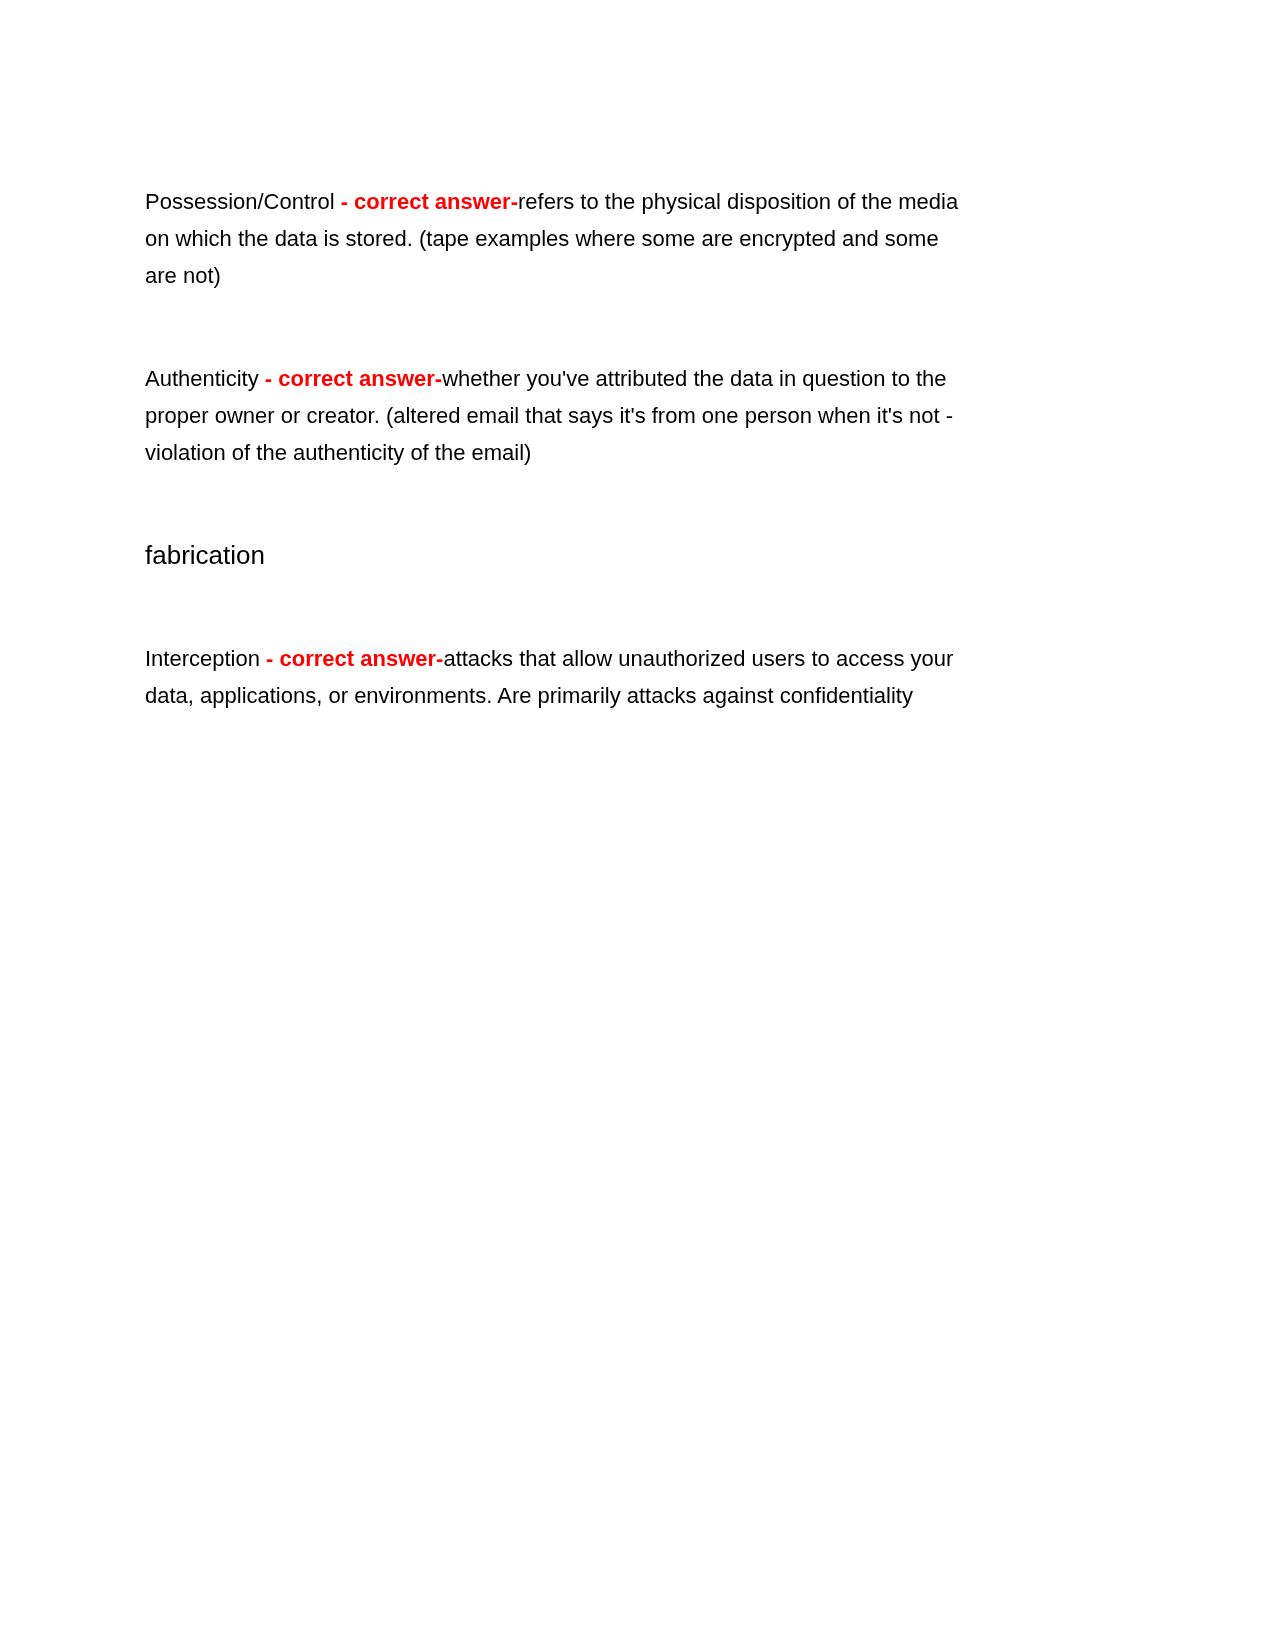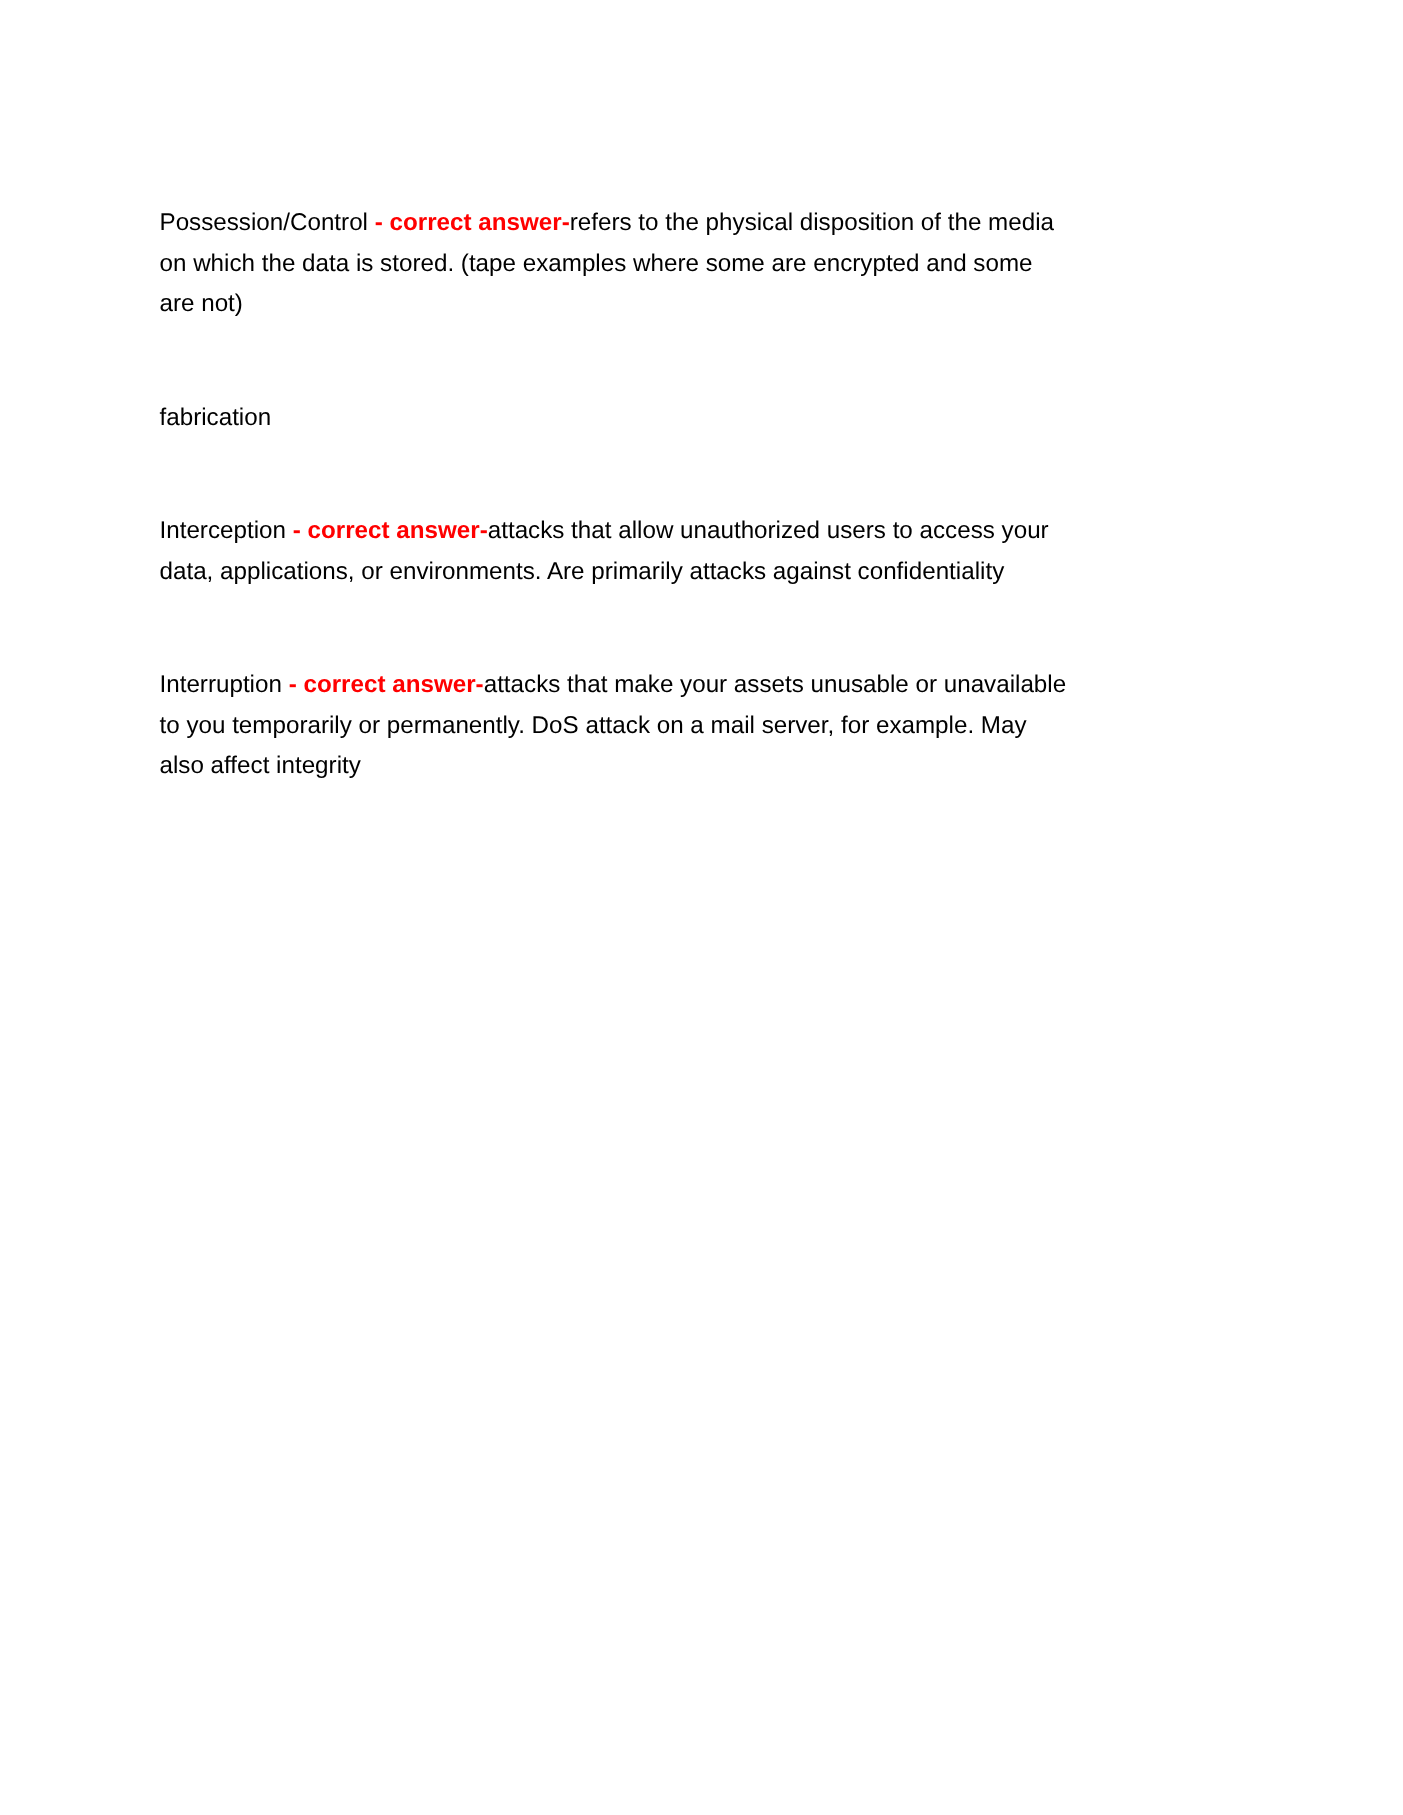--- a/index.html
+++ b/index.html
@@ -20,39 +20,39 @@
     font-size: 22px;
     line-height: 37px;
     color: #000000;
     margin: 0 0 66px 0;
     max-width: 935px;
   }
   .entry.tight {
     margin-bottom: 18px;
   }
   .entry-extra {
-    font-size: 22px;
+    font-size: 26px;
     line-height: 37px;
     color: #000000;
     margin: 0 0 66px 0;
     max-width: 935px;
   }
   .term { color: #000000; }
   .marker { color: #ff0000; font-weight: 700; }
   .definition { color: #000000; }
 </style>
 </head>
 <body>
 
 <div class="page">
 
   <p class="entry"><span class="term">Possession/Control</span> <span class="marker">- correct answer-</span><span class="definition">refers to the physical disposition of the media on which the data is stored. (tape examples where some are encrypted and some are not)</span></p>
 
+  <p class="entry"><span class="term">Authenticity</span> <span class="marker">- correct answer-</span><span class="definition">whether you've attributed the data in question to the proper owner or creator. (altered email that says it's from one person when it's not - violation of the authenticity of the email)</span></p>
 
 
   <p class="entry-extra">fabrication</p>
 
   <p class="entry"><span class="term">Interception</span> <span class="marker">- correct answer-</span><span class="definition">attacks that allow unauthorized users to access your data, applications, or environments. Are primarily attacks against confidentiality</span></p>
 
-  <p class="entry"><span class="term">Interruption</span> <span class="marker">- correct answer-</span><span class="definition">attacks that make your assets unusable or unavailable to you temporarily or permanently. DoS attack on a mail server, for example. May also affect integrity</span></p>
 
 
 </div>
 
 </body></html>

